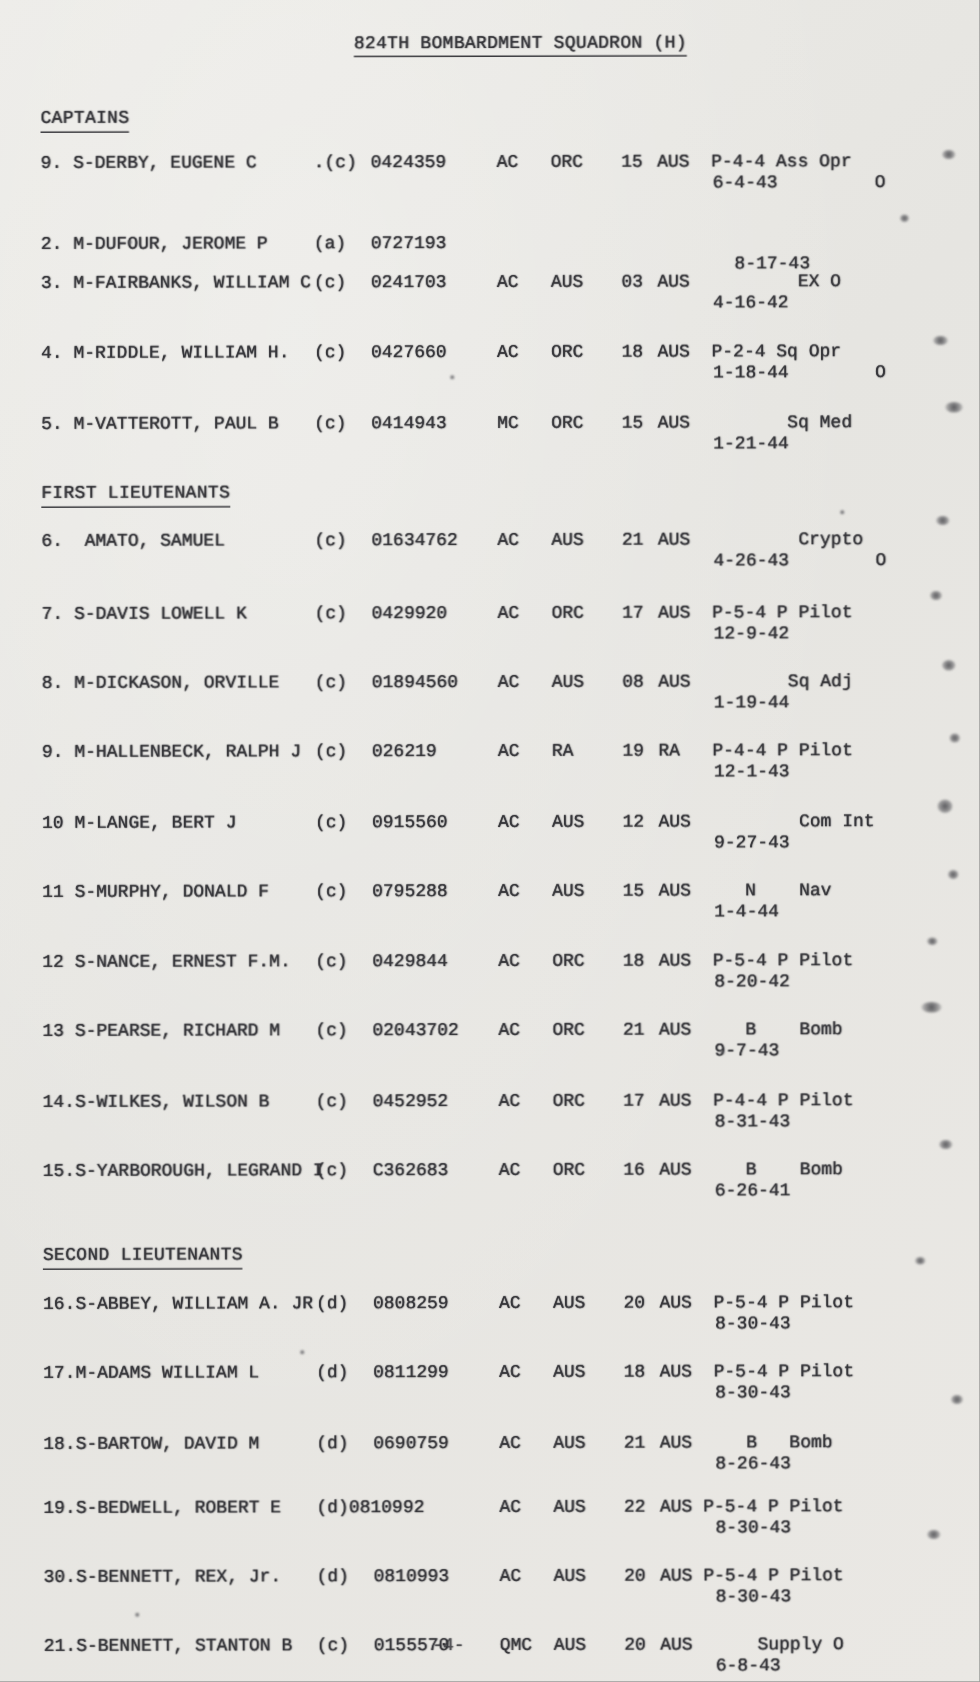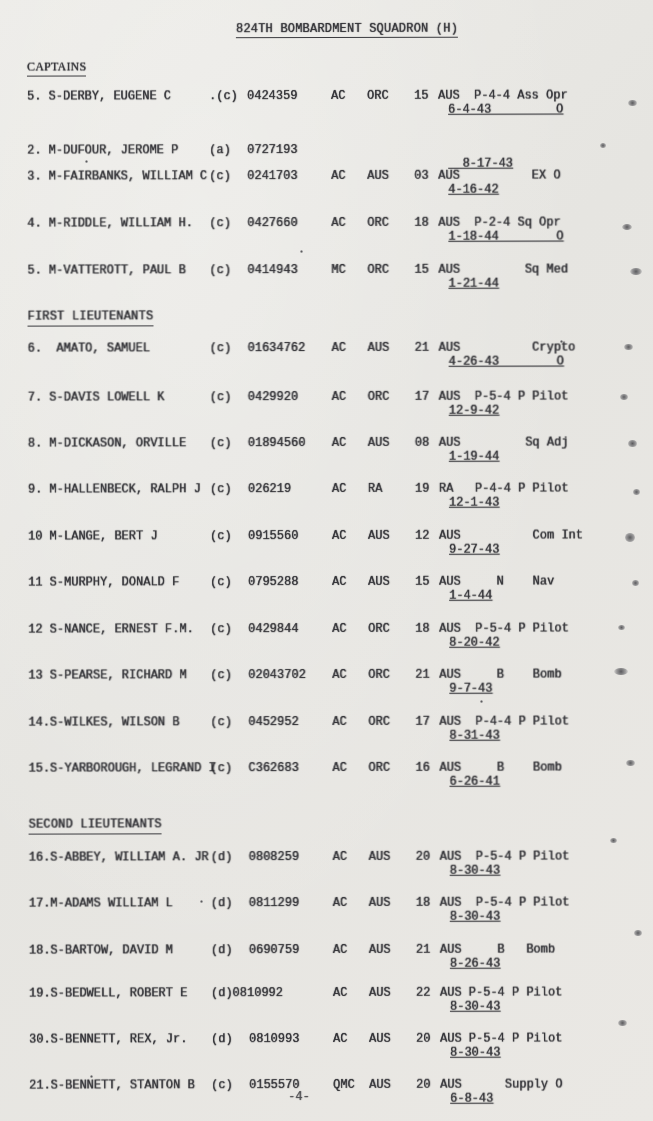--- a/index.html
+++ b/index.html
@@ -31,21 +31,21 @@
     letter-spacing:0.2px;
   }
   .content{padding-top:44px;}
   .heading{
     margin-left:28px;
     width:-moz-fit-content;width:fit-content;
     height:16px;line-height:15px;
     border-bottom:1.5px solid #3c3c40;
     letter-spacing:0.2px;
   }
-  .heading-0{margin-top:15px;margin-bottom:13px;font-family:Liberation Serif, serif;}
+  .heading-0{margin-top:27px;margin-bottom:13px;}
   .heading-1{margin-top:17px;margin-bottom:15px;}
   .heading-2{margin-top:28px;margin-bottom:16px;}
   .row{position:relative;height:28px;margin-bottom:18px;}
   .row span{position:absolute;top:0;line-height:14px;}
   .sec-0 .row:nth-child(1){margin-bottom:26px;}
   .sec-0 .row:nth-child(2){margin-bottom:-2px;}
   .sec-0 .row:nth-child(3){margin-bottom:19px;}
   .sec-0 .row:nth-child(4){margin-bottom:19px;}
   .sec-1 .row:nth-child(1){margin-bottom:21px;}
   .sec-1 .row:nth-child(4){margin-bottom:19px;}
@@ -55,39 +55,39 @@
   .sec-2 .row:nth-child(3){margin-bottom:15px;}
   .f-name{left:28px;}
   .f-code{left:210px;}
   .f-serial{left:248px;}
   .f-branch{left:332px;}
   .f-comp{left:368px;}
   .f-years{left:415px;}
   .f-right{left:439px;}
   .f-over{left:333px;opacity:.92;letter-spacing:-0.4px;
     text-shadow:0 0 1.1px rgba(25,25,30,.9),1px 0 0.8px rgba(30,30,35,.55),-0.6px 0.3px 0.9px rgba(30,30,35,.45);}
-  .f-line2{left:449px;top:14px !important;text-decoration:underline;}
+  .f-line2{left:476px;top:14px !important;}
   .pagenum{position:absolute;left:287px;top:1090px;opacity:.85;}
   .speck{
     position:absolute;border-radius:50%;
     background:radial-gradient(circle,#5b5b5e 0%,rgba(90,90,95,.55) 55%,rgba(120,120,125,0) 100%);
     filter:blur(0.6px);
   }
 </style>
 </head>
 <body>
 
 <div class="page">
   <div class="scanwrap">
     <div class="title typed">824TH BOMBARDMENT SQUADRON (H)</div>
     <div class="content">
         <div class="heading typed heading-0">CAPTAINS</div>
         <div class="rows sec-0">
           <div class="row">
-            <span class="typed f-name">5. S-DERBY, EUGENE C</span>
+            <span class="typed f-name">9. S-DERBY, EUGENE C</span>
             <span class="typed f-code">.(c)</span>
             <span class="typed f-serial">0424359</span>
             <span class="typed f-branch">AC</span>
             <span class="typed f-comp">ORC</span>
             <span class="typed f-years">15</span>
             <span class="typed f-right">AUS  P-4-4 Ass Opr</span>
             <span class="typed f-line2">6-4-43         O</span>
           </div>
           <div class="row">
             <span class="typed f-name">2. M-DUFOUR, JEROME P</span>

